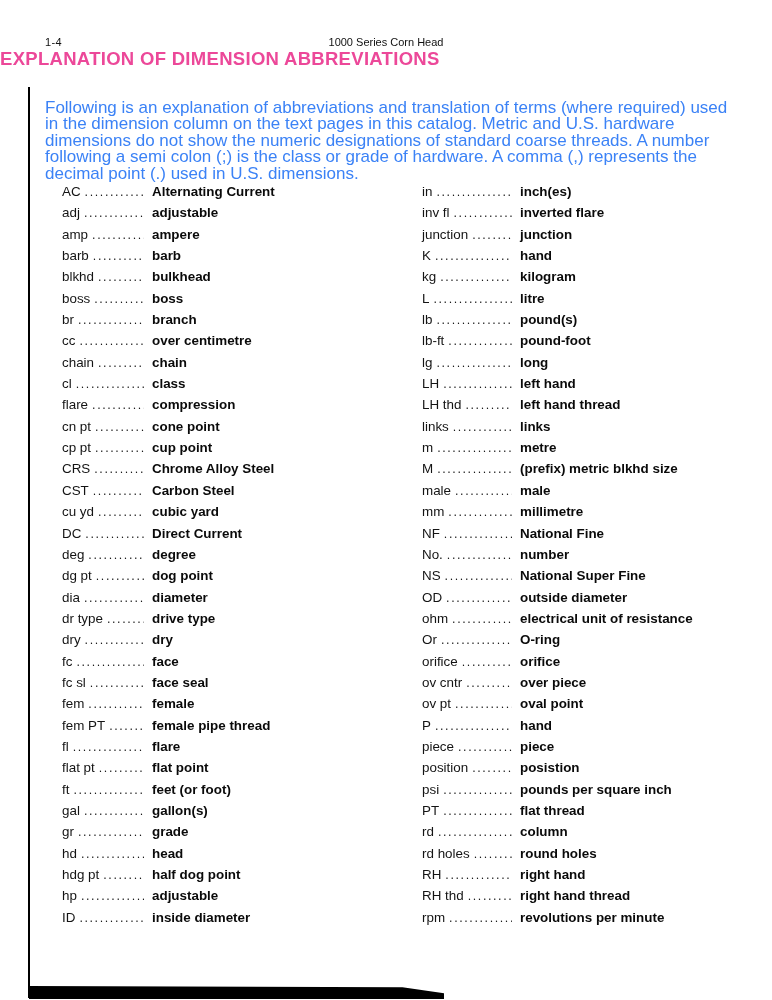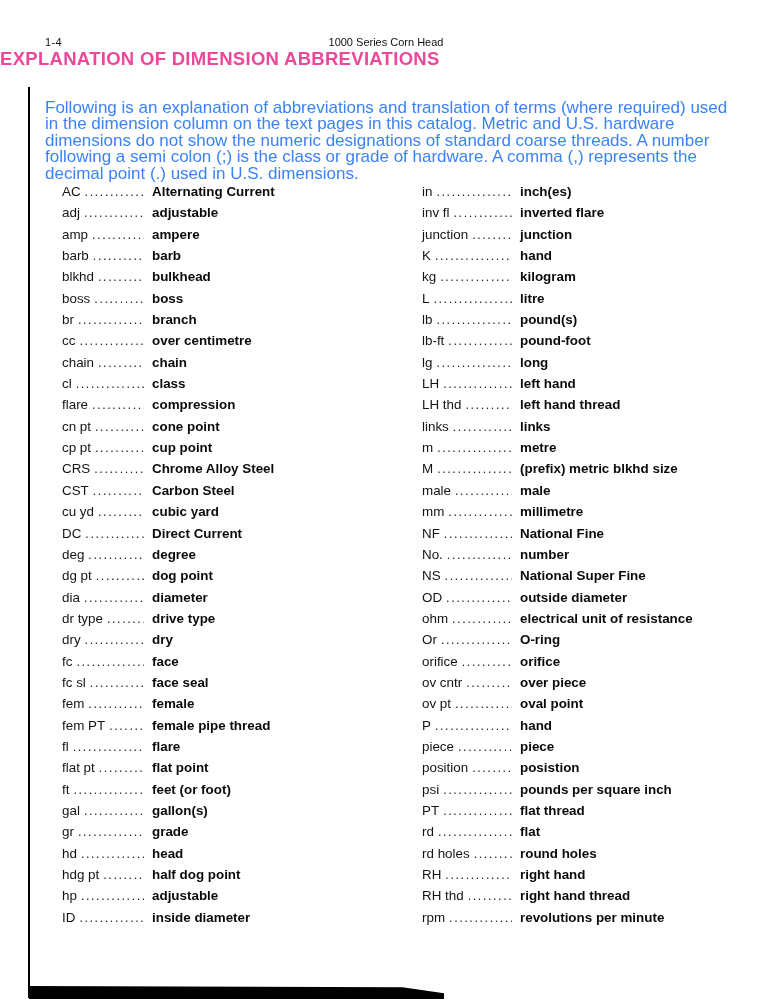--- a/index.html
+++ b/index.html
@@ -509,21 +509,21 @@
           <span class="abbr">PT</span>
           <span class="dots">............................................................</span>
         </span>
         <span class="def">flat thread</span>
       </div>
       <div class="row">
         <span class="term-leader">
           <span class="abbr">rd</span>
           <span class="dots">............................................................</span>
         </span>
-        <span class="def">flat</span>
+        <span class="def">column</span>
       </div>
       <div class="row">
         <span class="term-leader">
           <span class="abbr">rd holes</span>
           <span class="dots">............................................................</span>
         </span>
         <span class="def">round holes</span>
       </div>
       <div class="row">
         <span class="term-leader">

